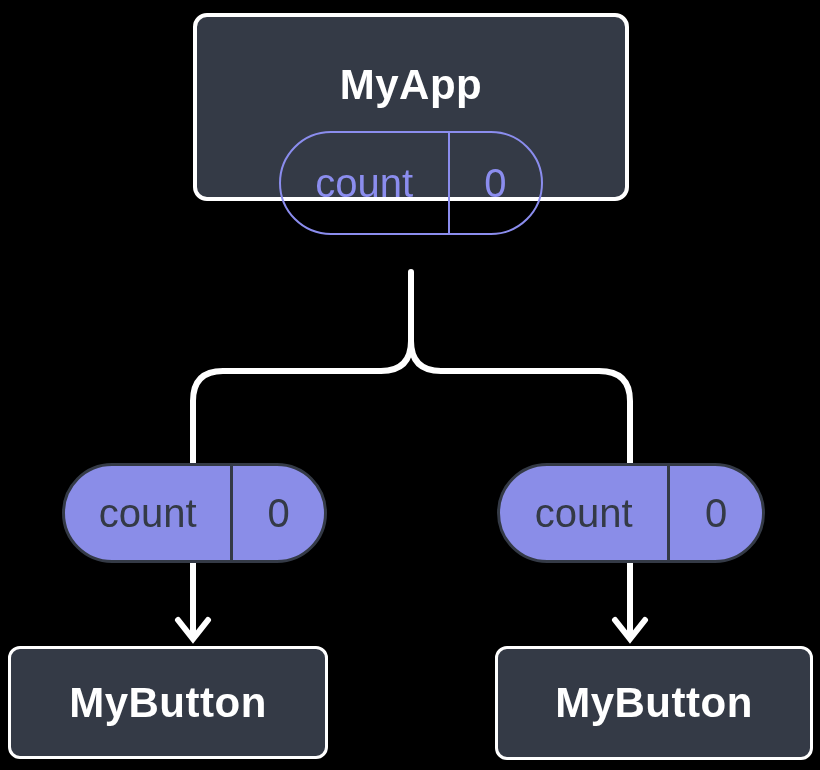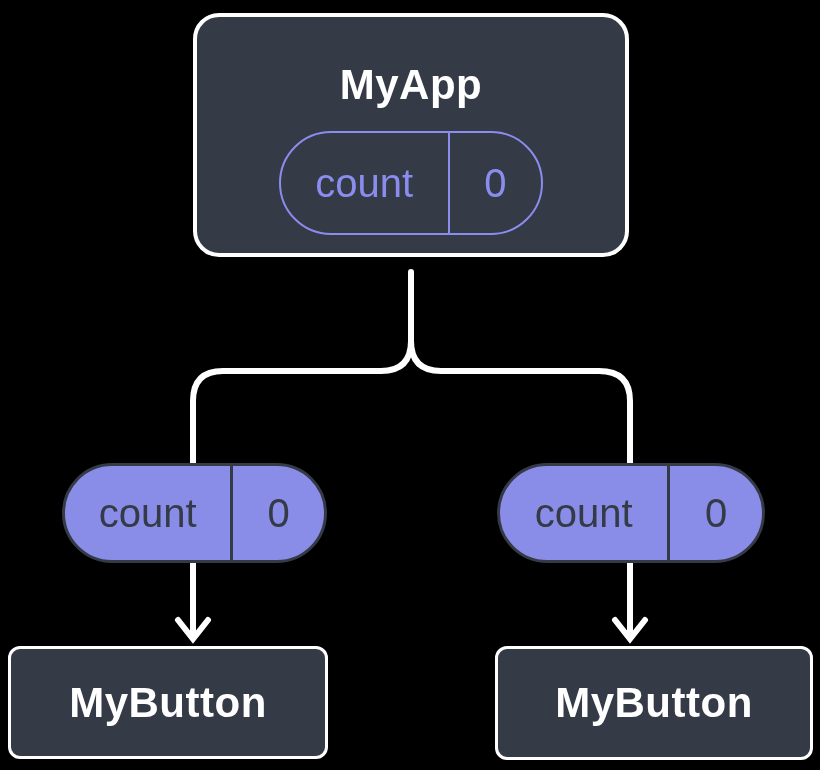--- a/index.html
+++ b/index.html
@@ -40,23 +40,23 @@
     color: #FFFFFF;
     font-size: 42px;
     font-weight: 700;
     line-height: 48px;
     letter-spacing: 0.5px;
   }
   .root-node {
     left: 193px;
     top: 13px;
     width: 436px;
-    height: 244px;
+    height: 188px;
     border: 4px solid #FFFFFF;
-    border-radius: 26px;
+    border-radius: 14px;
   }
   .root-node .node-title {
     position: absolute;
     left: 0; right: 0;
     top: 44px;
     text-align: center;
   }
   .pill {
     display: flex;
     align-items: stretch;

